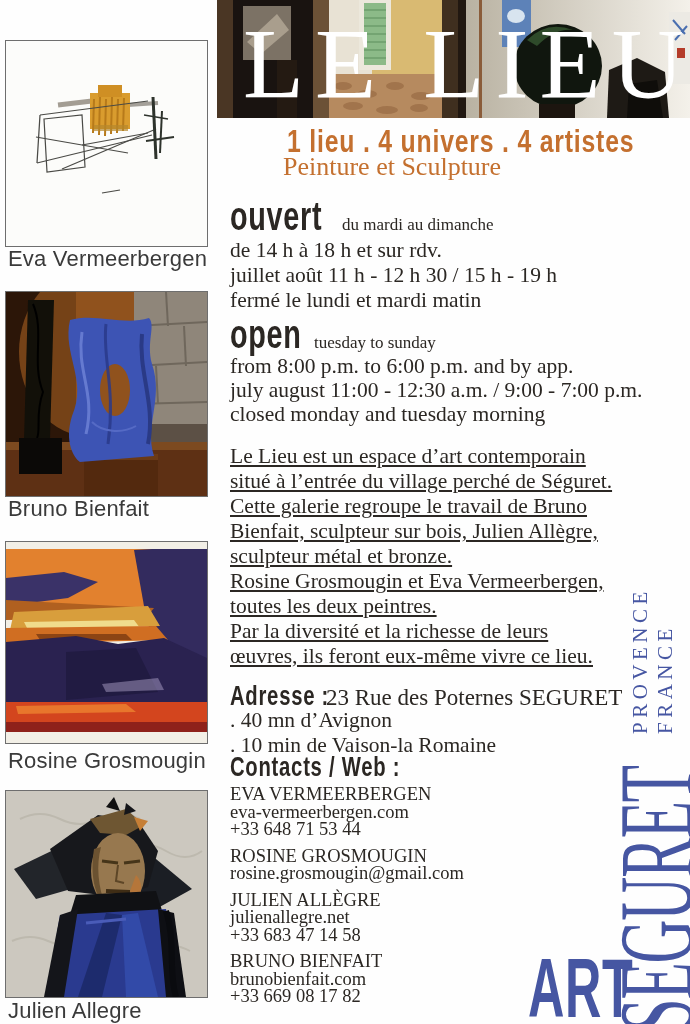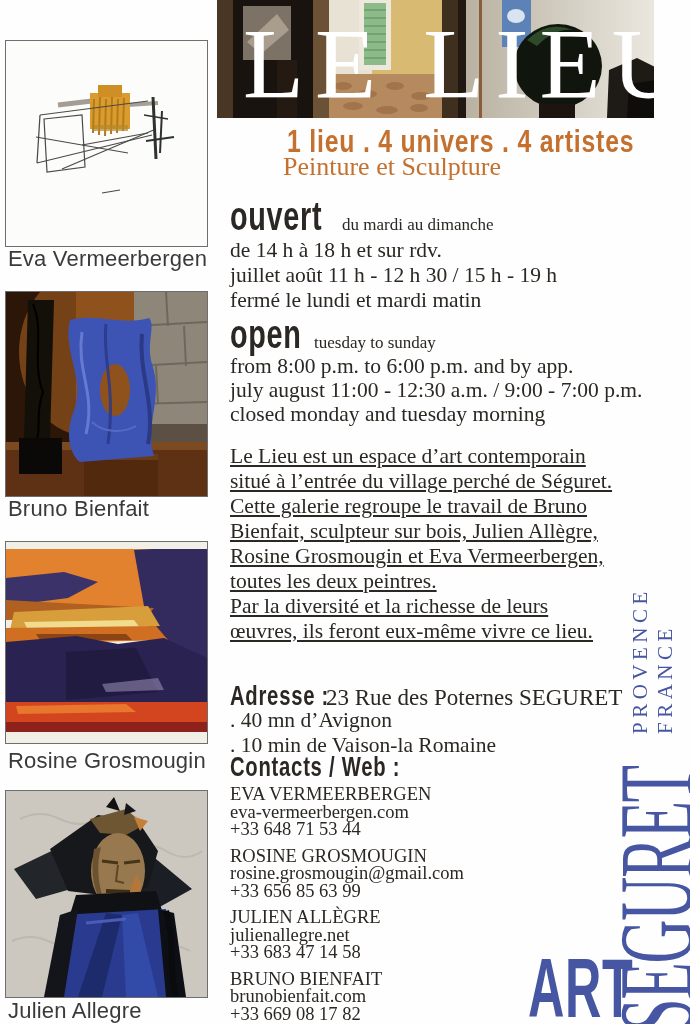--- a/index.html
+++ b/index.html
@@ -8,21 +8,21 @@
   .abs{position:absolute;}
 
   
   .art-box{position:absolute;left:5px;width:201px;border:1.5px solid #6e6e6e;box-sizing:content-box;
            background:#fff;overflow:hidden;}
   .art-box svg{display:block;}
   .art-label{position:absolute;left:8px;font-family:"Liberation Sans",sans-serif;
              font-size:22px;color:#3a3a3a;letter-spacing:0.2px;}
 
   
-  .banner{position:absolute;left:217px;top:0;width:437px;height:118px;overflow:hidden;}
+  .banner{position:absolute;left:217px;top:0;width:473px;height:118px;overflow:hidden;}
   .banner-title{position:absolute;left:26px;top:14px;font-family:"Liberation Serif",serif;
                 font-size:100px;line-height:100px;color:#ffffff;letter-spacing:11px;white-space:nowrap;}
 
   
   .techno{display:inline-block;font-family:"Liberation Sans",sans-serif;font-weight:700;
           letter-spacing:1px;white-space:nowrap;transform-origin:0 78%;color:#2b2723;}
   .t-sub{font-size:31px;transform:scaleX(0.8);color:#c4702f;}
   .t-ouvert{font-size:40px;width:102px;transform:scaleX(0.72);}
   .t-open{font-size:40px;width:74px;transform:scaleX(0.72);}
   .t-adresse{font-size:27px;width:88px;transform:scaleX(0.75);}
@@ -270,20 +270,21 @@
     <div class="hline">from 8:00 p.m. to 6:00 p.m. and by app.</div>
     <div class="hline">july august 11:00 - 12:30 a.m. / 9:00 - 7:00 p.m.</div>
     <div class="hline">closed monday and tuesday morning</div>
   </div>
 
   <div class="desc">
     <div class="dline">Le Lieu est un espace d’art contemporain</div>
     <div class="dline">situé à l’entrée du village perché de Séguret.</div>
     <div class="dline">Cette galerie regroupe le travail de Bruno</div>
     <div class="dline">Bienfait, sculpteur sur bois, Julien Allègre,</div>
+    <div class="dline">sculpteur métal et bronze.</div>
     <div class="dline">Rosine Grosmougin et Eva Vermeerbergen,</div>
     <div class="dline">toutes les deux peintres.</div>
     <div class="dline">Par la diversité et la richesse de leurs</div>
     <div class="dline">œuvres, ils feront eux-même vivre ce lieu.</div>
   </div>
 
   <div class="addr">
     <div class="hrow">
       <span class="techno t-adresse">Adresse :</span><span class="street">23 Rue des Poternes SEGURET</span>
     </div>
@@ -296,21 +297,20 @@
   </div>
   <div class="contacts">
     <div class="centry">
       <div class="cname">EVA VERMEERBERGEN</div>
       <div class="cweb">eva-vermeerbergen.com</div>
       <div class="cphone">+33 648 71 53 44</div>
     </div>
     <div class="centry">
       <div class="cname">ROSINE GROSMOUGIN</div>
       <div class="cweb">rosine.grosmougin@gmail.com</div>
-      <div class="cphone">+33 656 85 63 99</div>
     </div>
     <div class="centry">
       <div class="cname">JULIEN ALLÈGRE</div>
       <div class="cweb">julienallegre.net</div>
       <div class="cphone">+33 683 47 14 58</div>
     </div>
     <div class="centry">
       <div class="cname">BRUNO BIENFAIT</div>
       <div class="cweb">brunobienfait.com</div>
       <div class="cphone">+33 669 08 17 82</div>

